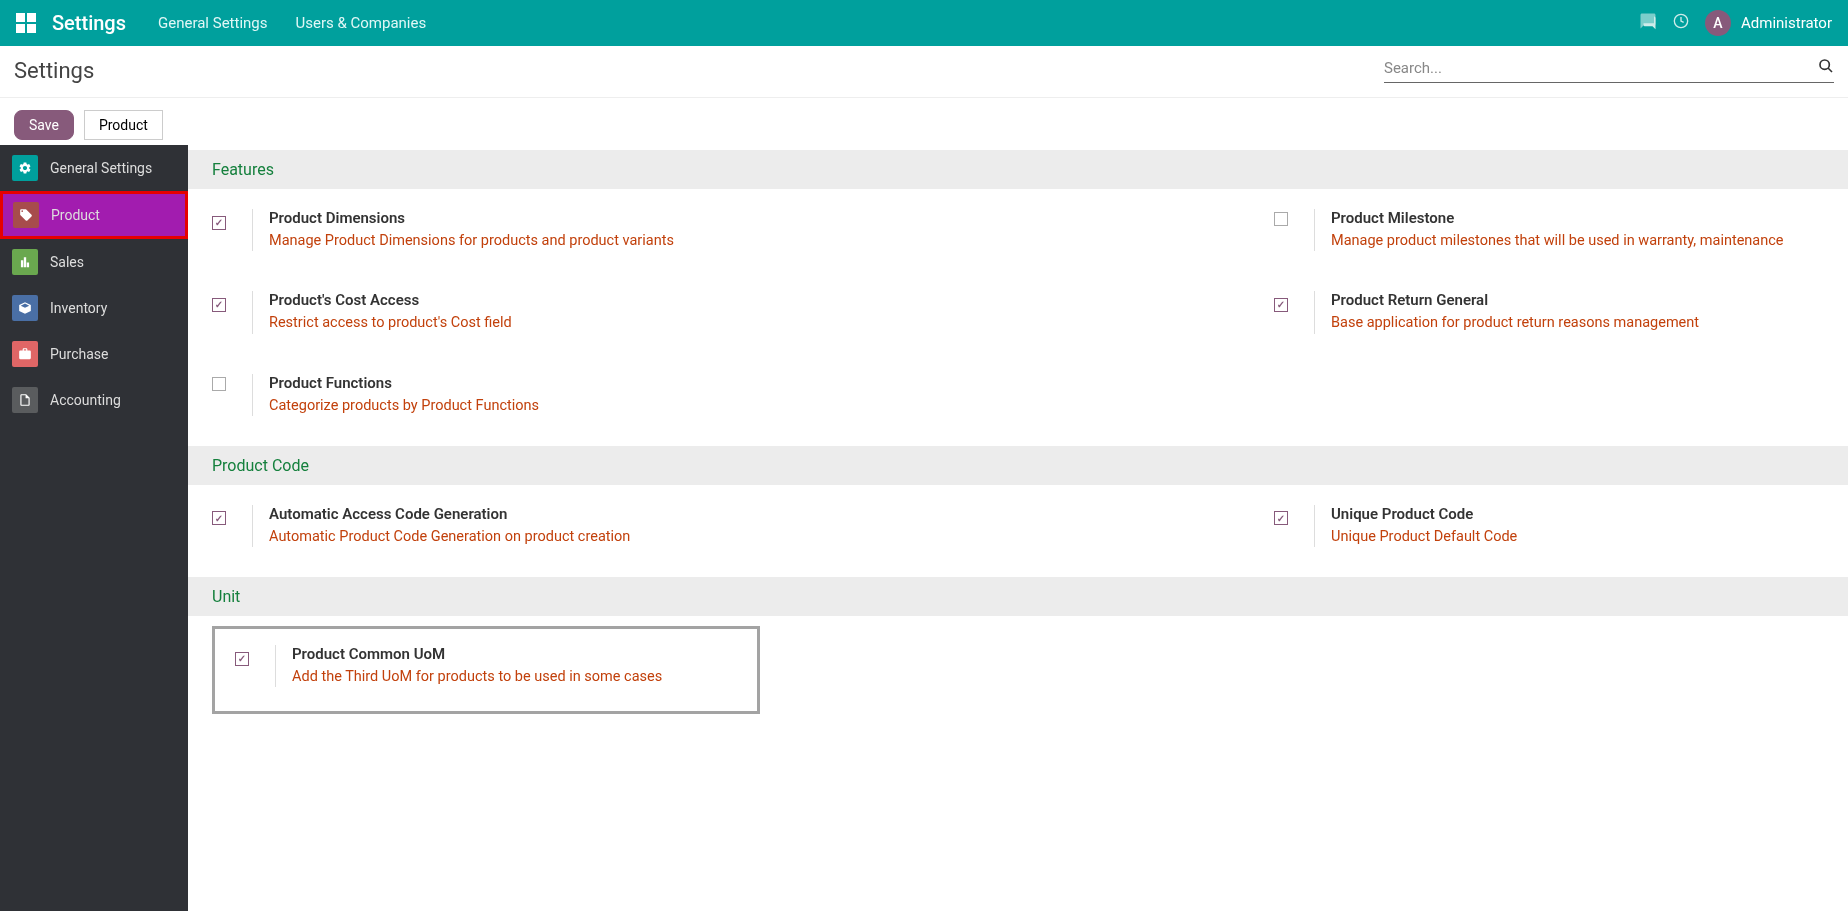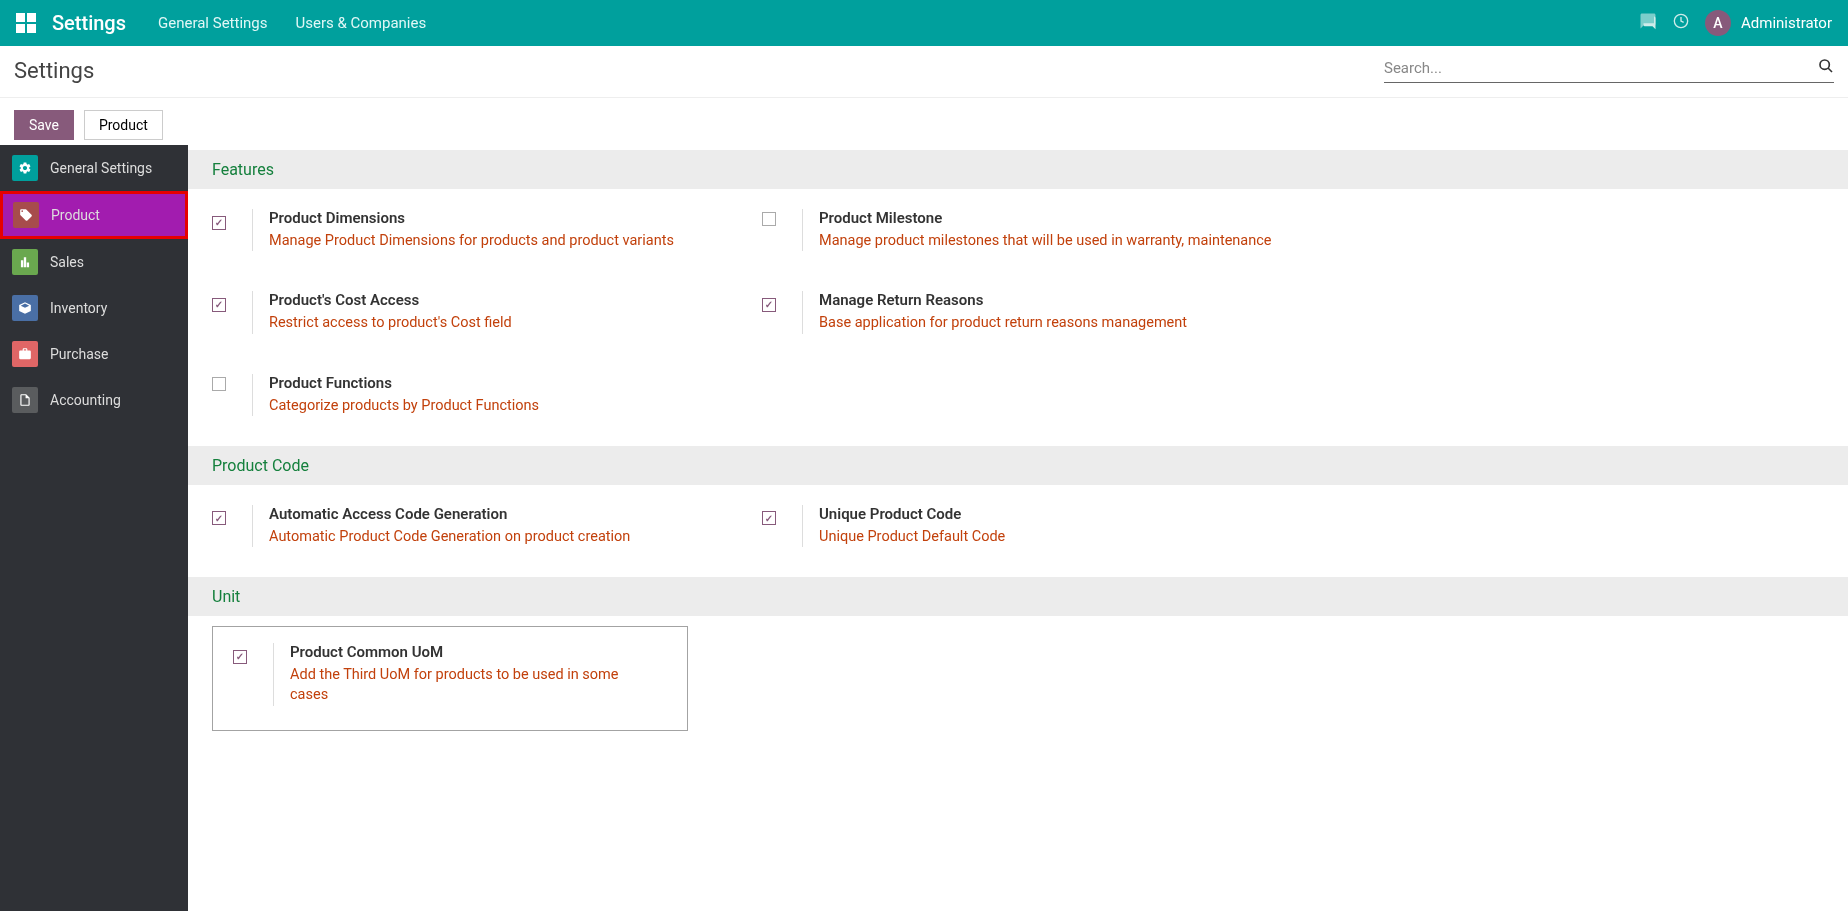--- a/index.html
+++ b/index.html
@@ -32,51 +32,51 @@
 }
 .sub-title { font-size: 22px; color: #444; }
 .search-wrap { margin-left: auto; width: 450px; display: flex; align-items: center; border-bottom: 1px solid #666; padding-bottom: 4px; }
 .search-input { border: none; outline: none; font-size: 15px; flex: 1; color: #333; }
 .search-input::placeholder { color: #888; }
 .search-icon { color: #333; cursor: pointer; }
 
 
 .buttons-row { padding: 12px 14px 10px 14px; }
 .btn { padding: 6px 14px; font-size: 14px; border: 1px solid #ccc; background: #fff; cursor: pointer; margin-right: 6px; }
-.btn-save { background: #875a7b; color: #fff; border-color: #875a7b; }
+.btn-save { background: #875a7b; color: #fff; border-color: #875a7b; border-radius: 8px; }
 
 
 .main { display: flex; height: calc(920px - 46px - 60px - 48px); }
 .sidebar { width: 188px; background: #2f3136; color: #ddd; flex-shrink: 0; padding-top: 0; height: 100%; position: relative; top: -5px; }
 .sidebar-item { display: flex; align-items: center; padding: 10px 12px; font-size: 14px; cursor: pointer; color: #ddd; }
 .sidebar-item.active { background: #a21caf; }
 .side-icon { width: 26px; height: 26px; border-radius: 2px; margin-right: 12px; display: flex; align-items: center; justify-content: center; color: #fff; font-size: 14px; }
 .icon-general { background: #00a09d; }
 .icon-product { background: #a74c4c; }
 .icon-sales { background: #6aa84f; }
 .icon-purchase { background: #e06666; }
 .icon-inventory { background: #4a6fa5; }
 .icon-accounting { background: #5a5c5e; }
 
 .highlight-red { border: 3px solid #e60000; }
 
 
 .content { flex: 1; overflow-y: auto; padding-bottom: 40px; }
 .section-header { background: #ececec; padding: 10px 24px; font-size: 16px; color: #15803d; }
-.settings-grid { display: flex; flex-wrap: wrap; padding: 20px 24px 30px 24px; gap: 40px 0; }
+.settings-grid { display: flex; flex-wrap: wrap; padding: 20px 24px 30px 24px; gap: 40px 0; justify-content: space-between; }
 .setting-item { width: 550px; display: flex; }
 .checkbox-wrap { width: 40px; padding-top: 2px; }
 .cbx { width: 14px; height: 14px; border: 1px solid #875a7b; display: inline-flex; align-items: center; justify-content: center; cursor: pointer; }
 .cbx.unchecked { border-color: #aaa; }
 .cbx.checked::after { content: '✓'; font-size: 10px; color: #875a7b; font-weight: bold; }
 .setting-body { flex: 1; border-left: 1px solid #ddd; padding-left: 16px; padding-right: 20px; }
 .setting-title { font-weight: 600; color: #333; font-size: 15px; margin-bottom: 4px; }
 .setting-desc { color: #c2410c; font-size: 14.5px; line-height: 1.4; }
 
-.highlight-box { border: 1px solid #a3a3a3; padding: 16px 20px 24px 20px; margin: 10px 15px 0 24px; width: 476px; display: flex; }
+.highlight-box { border: 3px solid #a3a3a3; padding: 16px 20px 24px 20px; margin: 10px 15px 0 24px; width: 548px; display: flex; }
 .highlight-box .checkbox-wrap { width: 40px; }
 .highlight-box .setting-body { border-left: 1px solid #ddd; padding-left: 16px; }
 </style>
 </head>
 <body>
 
 <div class="top-header">
   <div class="apps-icon">
       <div></div>
       <div></div>
@@ -197,21 +197,21 @@
       <div class="setting-item">
         <div class="checkbox-wrap"><span class="cbx checked"></span></div>
         <div class="setting-body">
           <div class="setting-title">Product's Cost Access</div>
           <div class="setting-desc">Restrict access to product's Cost field</div>
         </div>
       </div>
       <div class="setting-item">
         <div class="checkbox-wrap"><span class="cbx checked"></span></div>
         <div class="setting-body">
-          <div class="setting-title">Manage Return Reasons</div>
+          <div class="setting-title">Product Return General</div>
           <div class="setting-desc">Base application for product return reasons management</div>
         </div>
       </div>
       <div class="setting-item">
         <div class="checkbox-wrap"><span class="cbx unchecked"></span></div>
         <div class="setting-body">
           <div class="setting-title">Product Functions</div>
           <div class="setting-desc">Categorize products by Product Functions</div>
         </div>
       </div>

